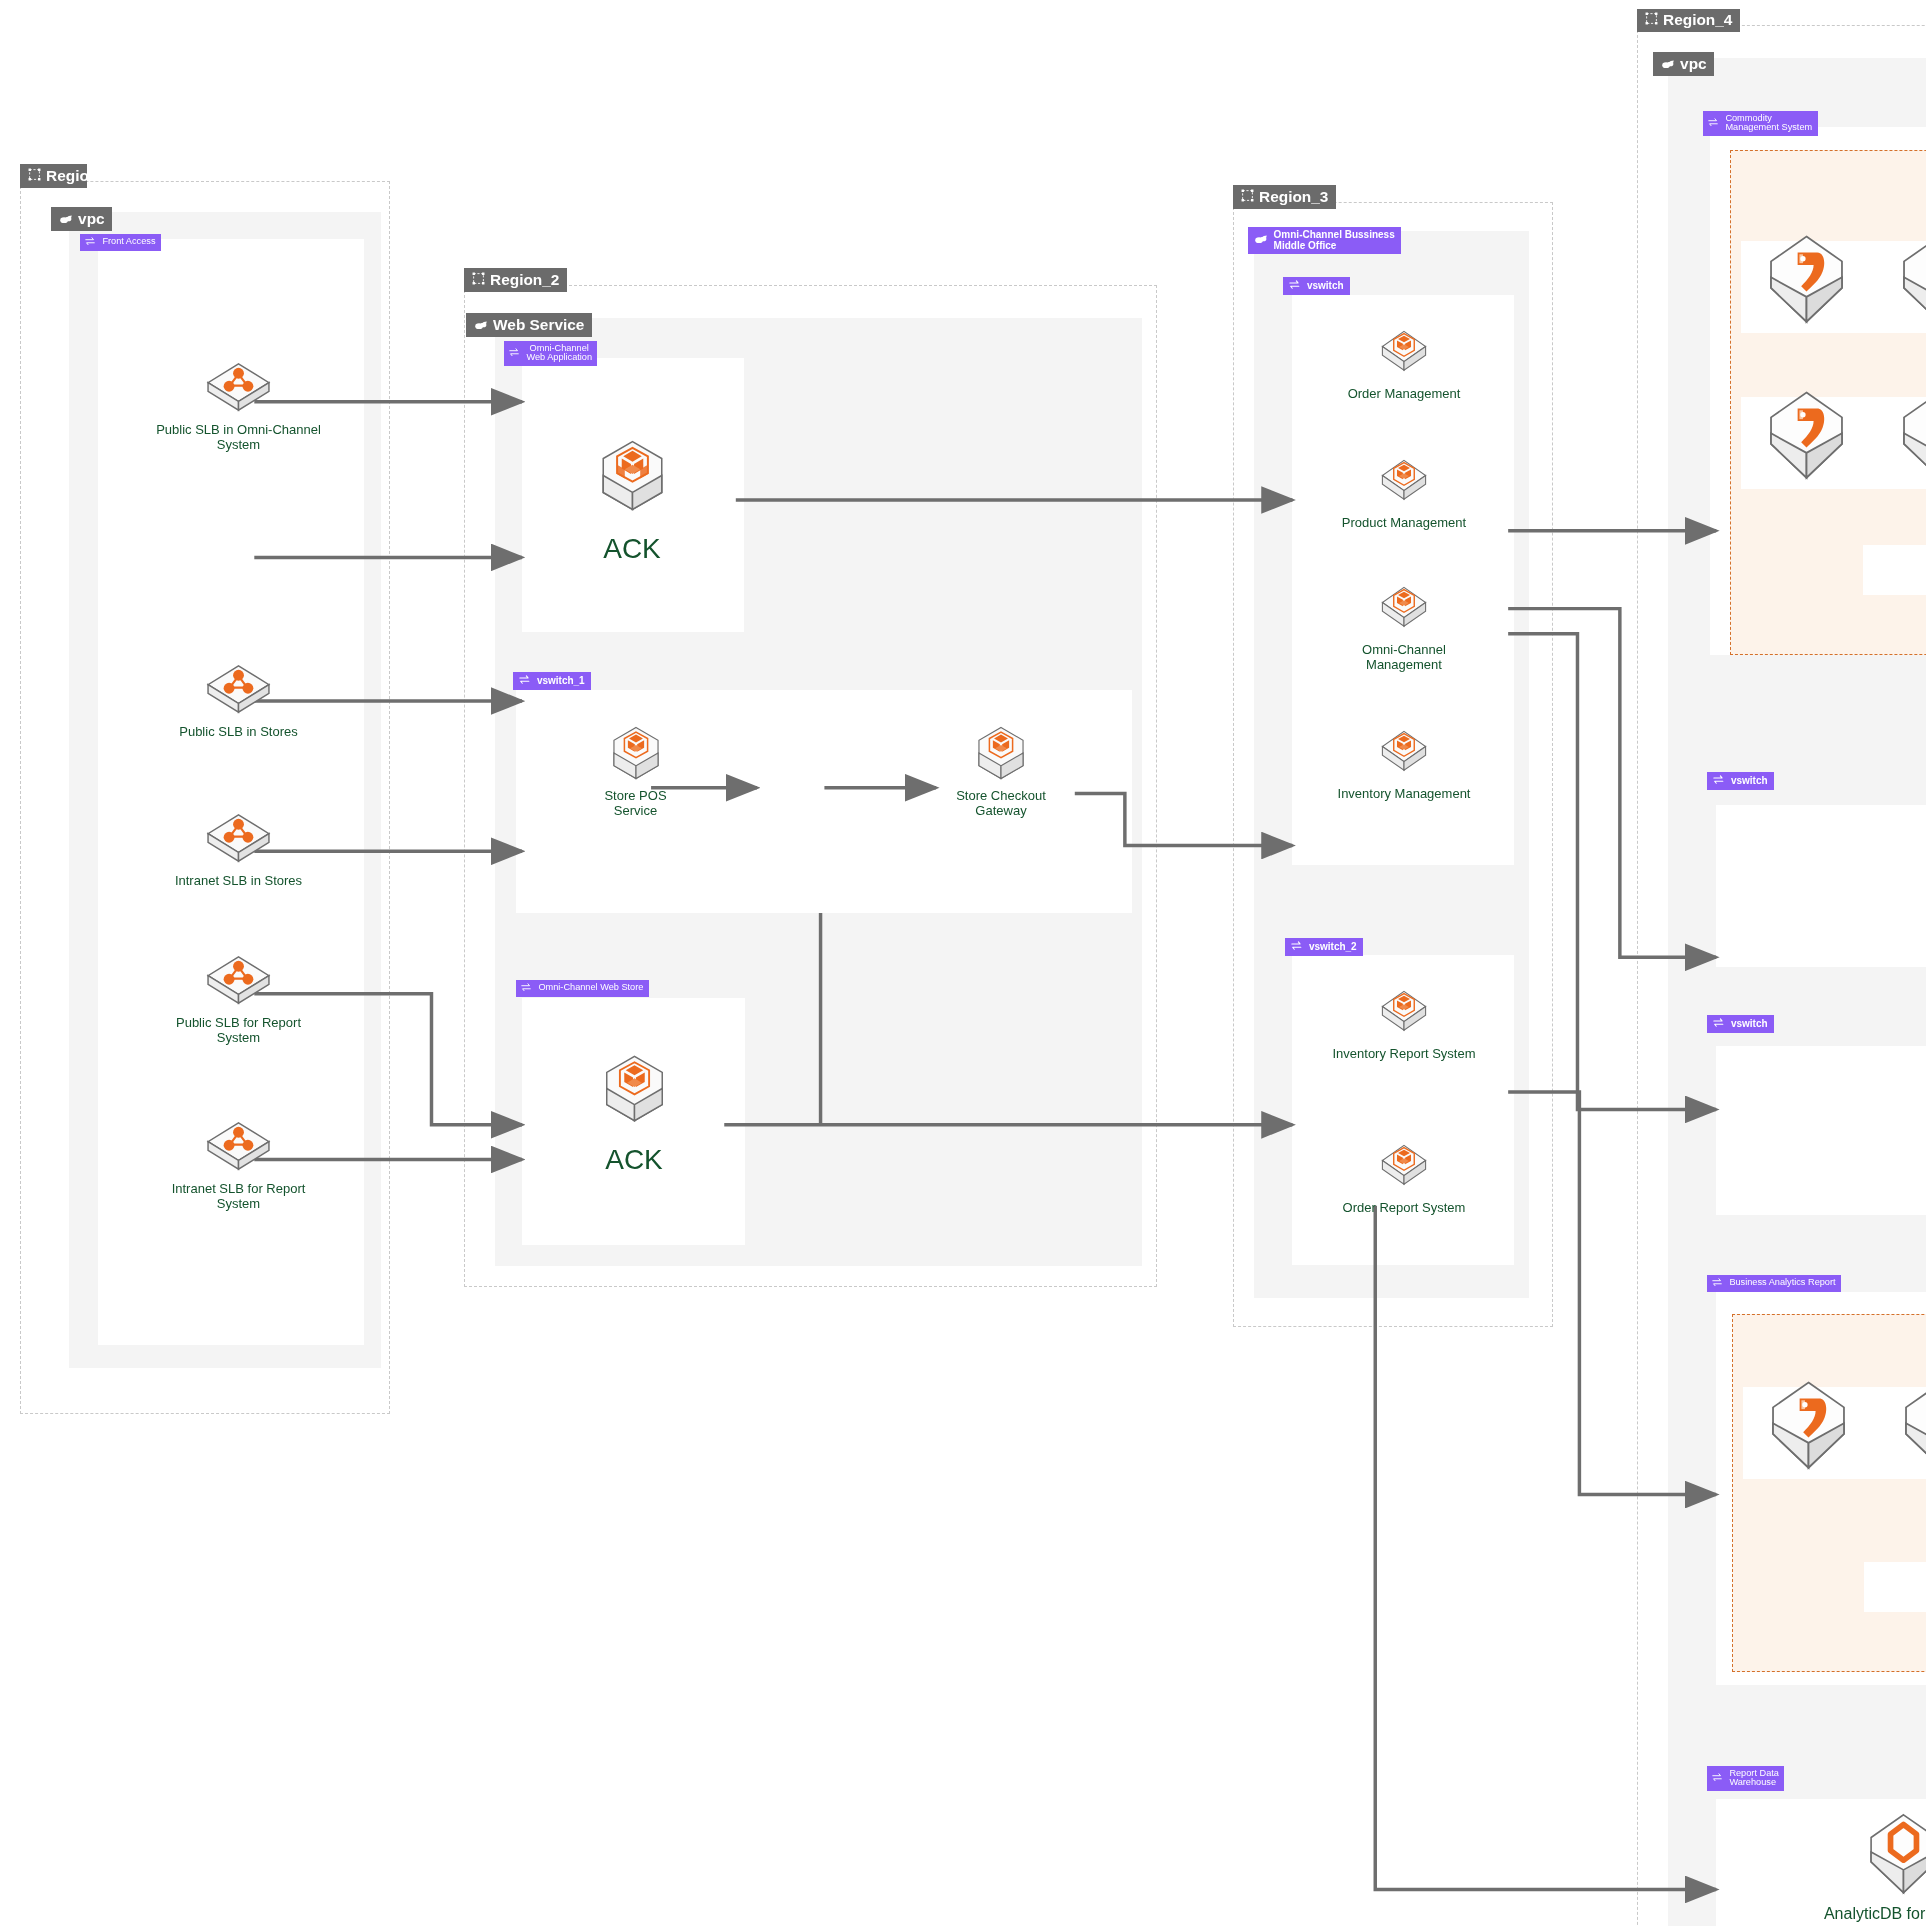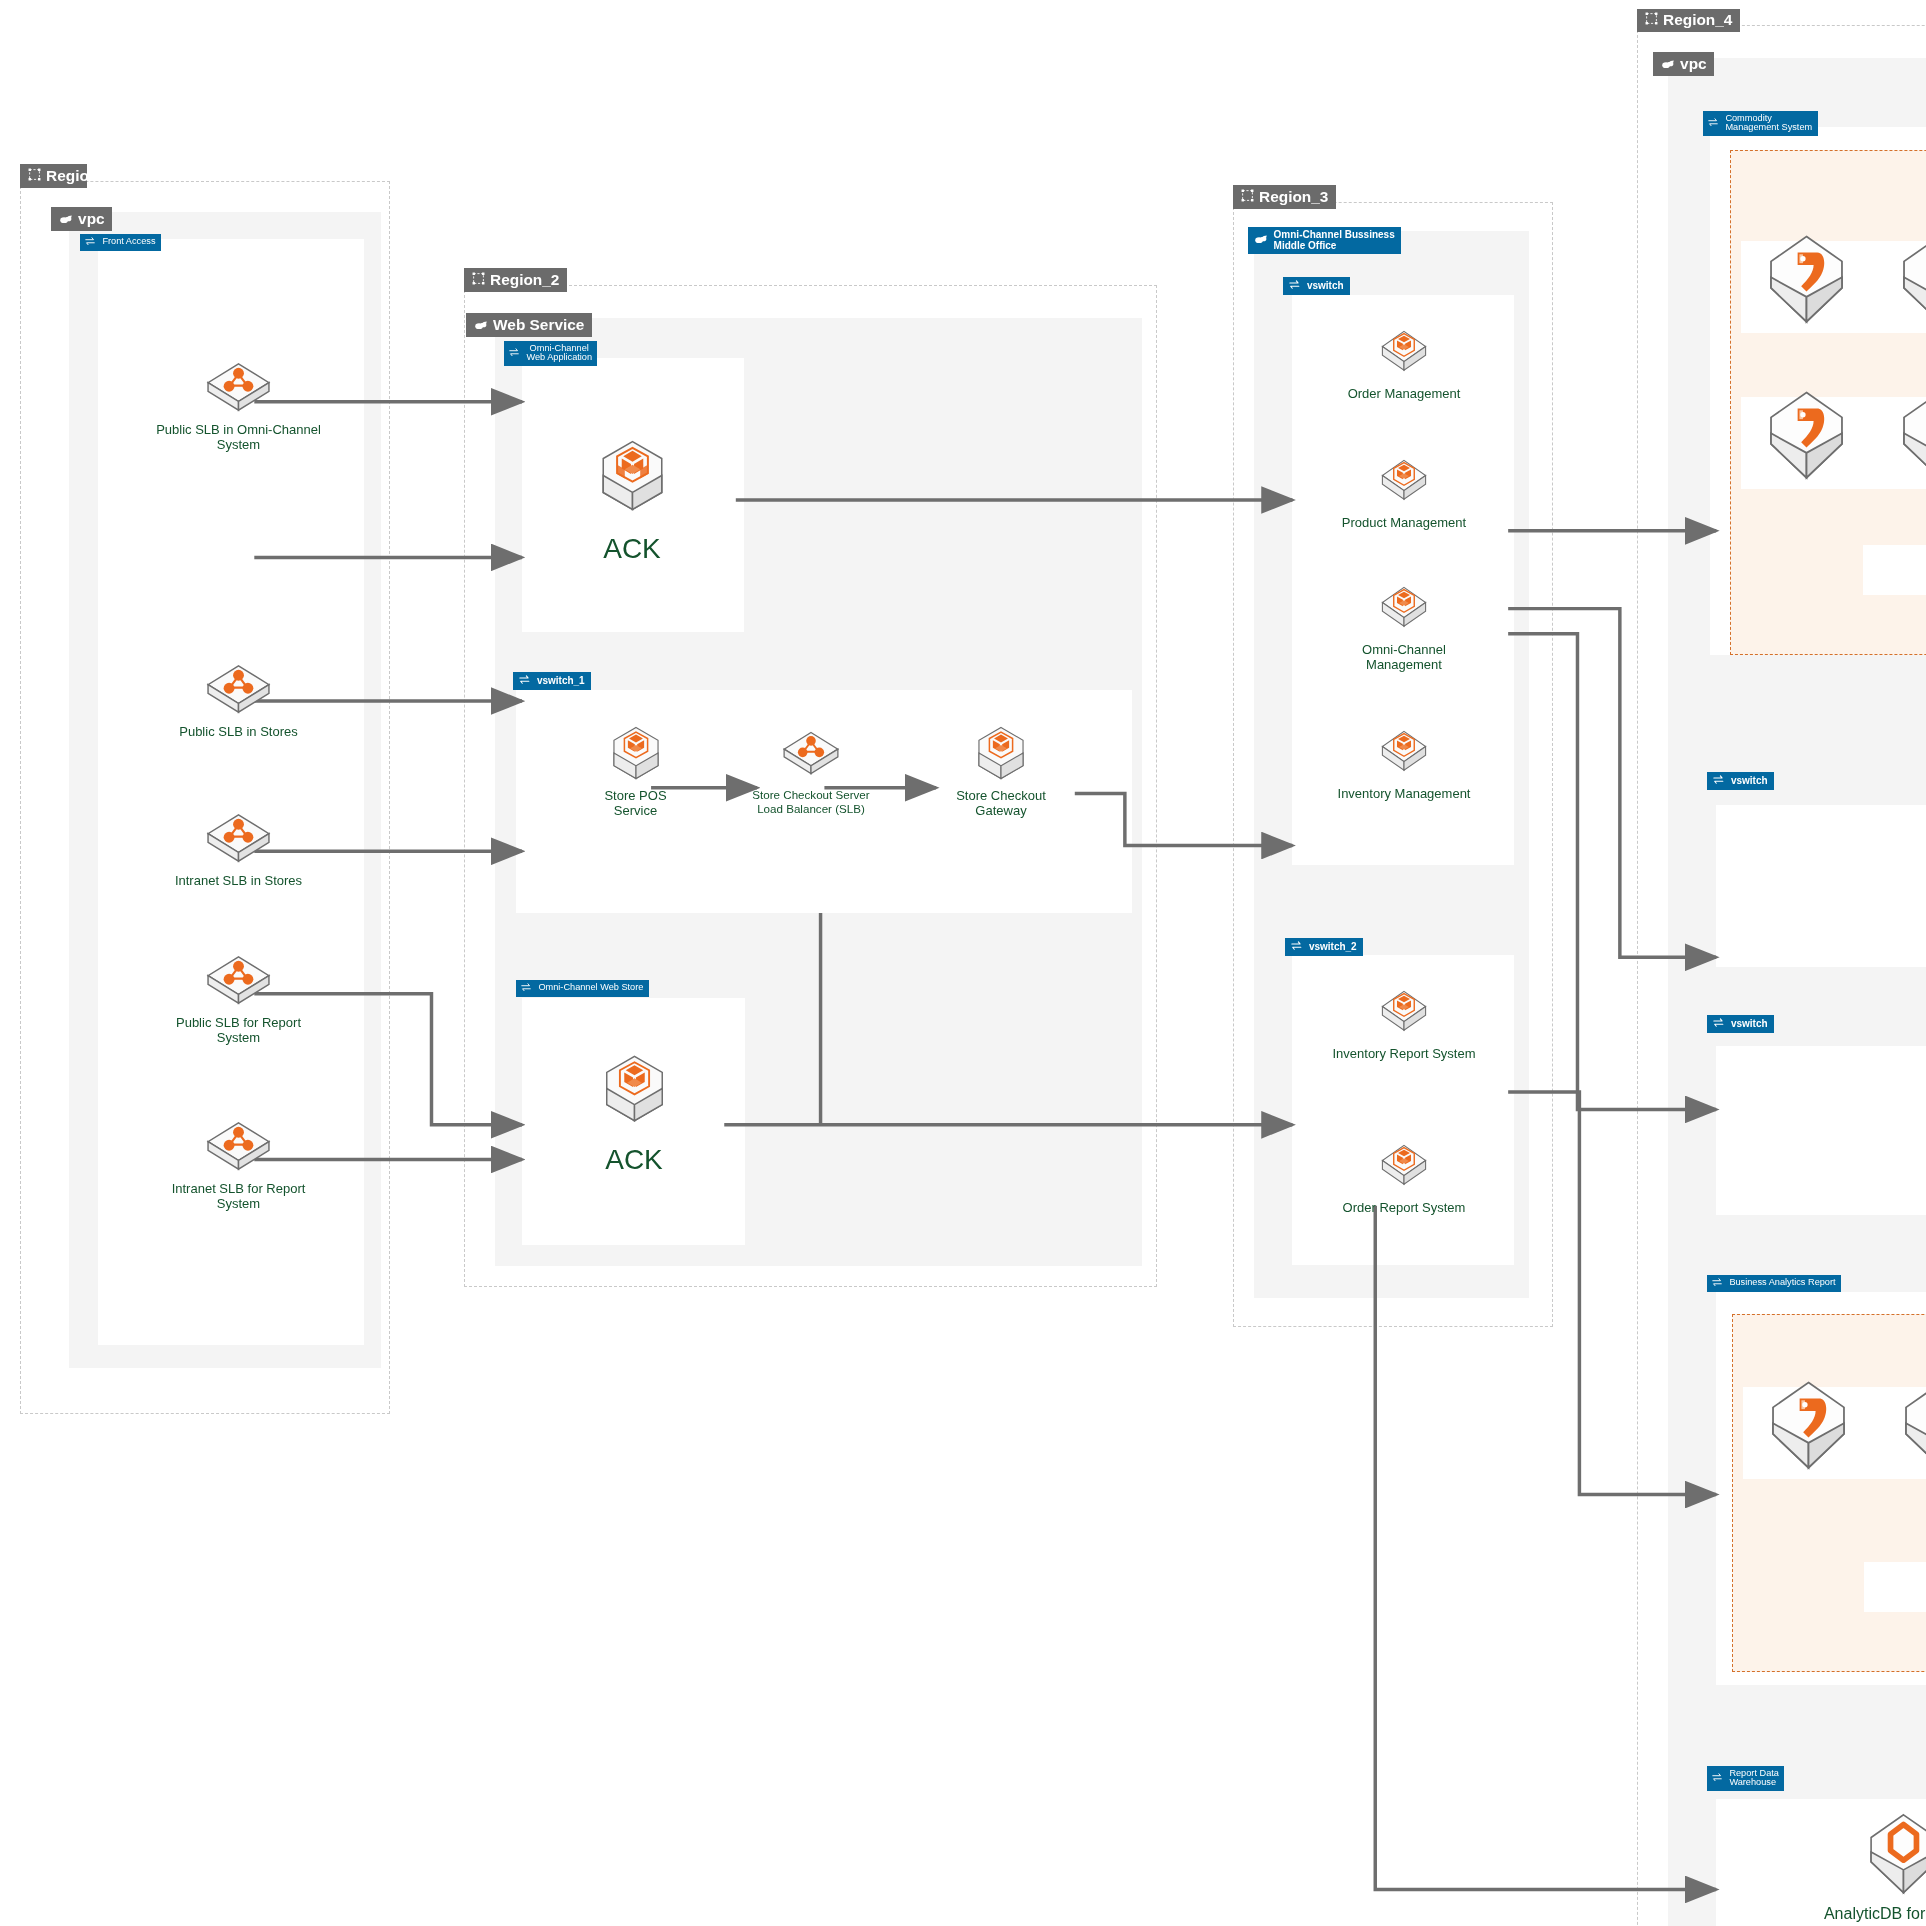--- a/index.html
+++ b/index.html
@@ -5,21 +5,21 @@
 <style>
   html,body{margin:0;padding:0;background:#ffffff;}
   body{font-family:"Liberation Sans","DejaVu Sans",sans-serif;}
   #canvas{position:relative;width:2722px;height:2104px;background:#ffffff;overflow:hidden;}
 
   
   .region{position:absolute;border:1.2px dashed #c9c9c9;background:transparent;box-sizing:border-box;}
   .grouptag{position:absolute;display:flex;align-items:center;gap:5.4px;
             background:#6b6b6b;color:#fff;padding:3.9px 7.7px;box-sizing:border-box;
             font-size:15.4px;font-weight:bold;white-space:nowrap;z-index:40;line-height:1.05;}
-  .grouptag.dark{background:#0369a1;}
+  .grouptag.dark{background:#8b5cf6;}
   .grouptag.small{font-size:10px;font-weight:bold;padding:3.1px 6.2px;}
   .grouptag.tiny{font-size:9.2px;font-weight:normal;padding:2.7px 5.4px;}
   .grouptag .tagtext{display:block;}
 
   
   .vpcpanel{position:absolute;background:#f4f4f4;box-sizing:border-box;}
   .zone{position:absolute;background:#f7f7f7;box-sizing:border-box;}
   .whitebox{position:absolute;background:#ffffff;box-sizing:border-box;}
   .orangebox{position:absolute;background:#fdf3ea;border:1.2px dashed #d4702a;box-sizing:border-box;}
 
@@ -295,37 +295,20 @@
         <path d="M64 28 L64 41 L52 48 L52 35 Z"></path>
             <path d="M50 36 L60 42 L50 48 L40 42 Z" fill="#f08a4b"></path>
           </g>
         <path d="M50 14 L70 25 L70 47 L50 58 L30 47 L30 25 Z" fill="none" stroke="#ec6a1e" stroke-width="2.6"></path>
       </svg>
     </span>
     <span class="lbl">Store POS
 Service</span>
   </div>
 
-  <div class="node" style="left:728px;top:724px;width:166px;">
-    <span class="ic">
-      <svg width="64" height="58" viewBox="0 0 100 80">
-        <path d="M50 8 L92 34 L50 60 L8 34 Z" fill="#fafafa" stroke="#6e6e6e" stroke-width="2"></path>
-        <path d="M8 34 L50 60 L50 72 L8 46 Z" fill="#eeeeee" stroke="#6e6e6e" stroke-width="2"></path>
-        <path d="M92 34 L50 60 L50 72 L92 46 Z" fill="#e2e2e2" stroke="#6e6e6e" stroke-width="2"></path>
-        <g stroke="#ec6a1e" stroke-width="3" fill="none">
-            <path d="M50 22 L38 38 M50 22 L62 38 M38 38 L62 38"></path>
-          </g>
-        <circle cx="50" cy="21" r="7.5" fill="#ec6a1e"></circle>
-          <circle cx="37" cy="39" r="7.5" fill="#ec6a1e"></circle>
-          <circle cx="63" cy="39" r="7.5" fill="#ec6a1e"></circle>
-      </svg>
-    </span>
-    <span class="lbl sm">Store Checkout Server
-Load Balancer (SLB)</span>
-  </div>
 
   <div class="node" style="left:928px;top:724px;width:146px;">
     <span class="ic">
       <svg width="58" height="58" viewBox="0 0 100 100">
         <path d="M50 6 L88 28 L88 72 L50 94 L12 72 L12 28 Z" fill="#fafafa" stroke="#6e6e6e" stroke-width="2"></path>
         <path d="M12 50 L50 72 L50 94 L12 72 Z" fill="#ededed" stroke="#6e6e6e" stroke-width="2"></path>
         <path d="M88 50 L50 72 L50 94 L88 72 Z" fill="#e0e0e0" stroke="#6e6e6e" stroke-width="2"></path>
         <g fill="#ec6a1e">
             <path d="M50 18 L62 25 L50 32 L38 25 Z"></path>
             <path d="M36 28 L48 35 L48 48 L36 41 Z"></path>

